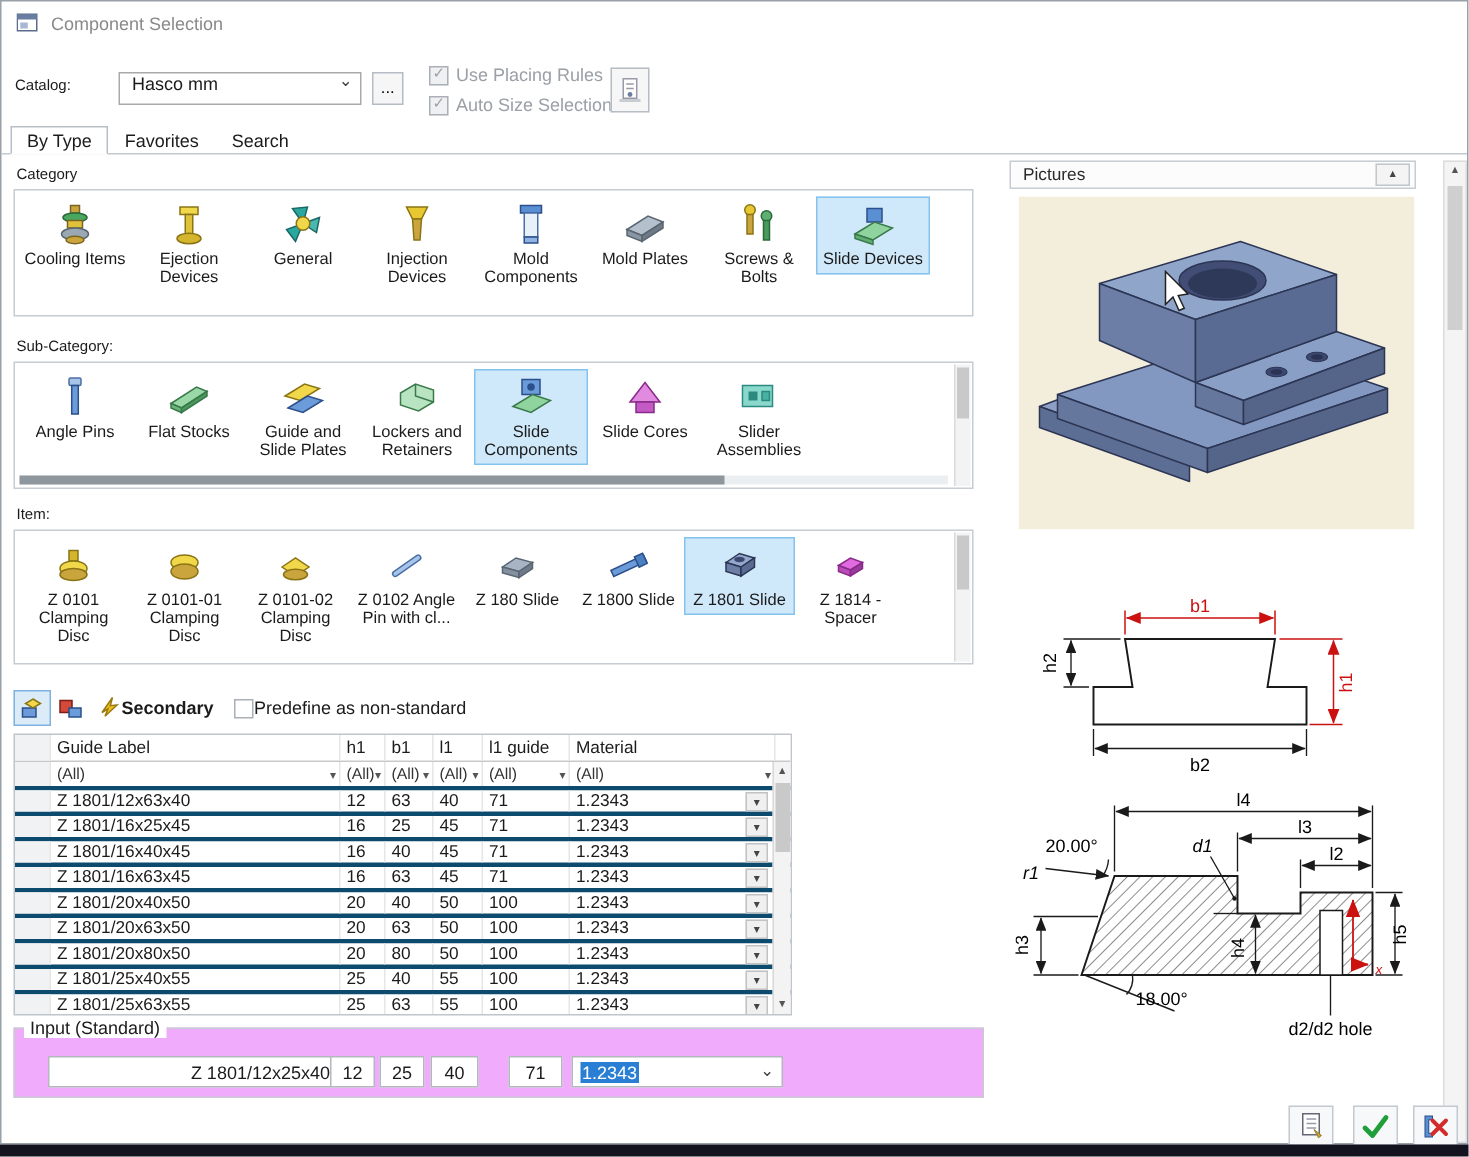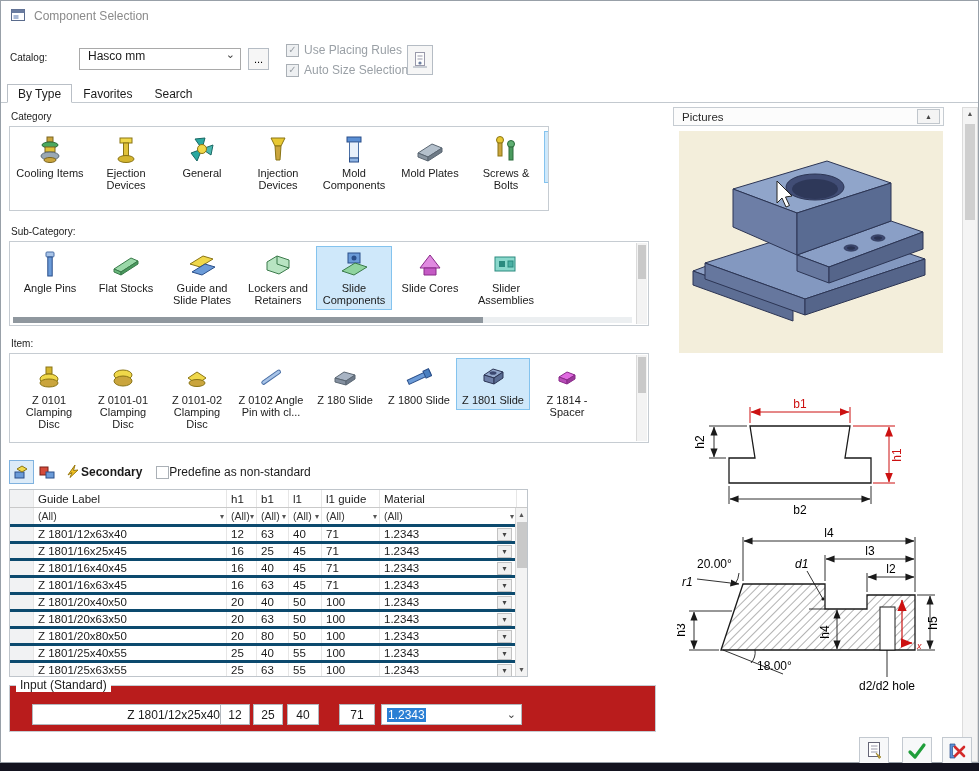--- a/index.html
+++ b/index.html
@@ -46,21 +46,21 @@
 .c4{width:33px;min-width:33px}
 .c5{width:58px;min-width:58px}
 .c6{width:137px;min-width:137px;justify-content:space-between}
 .fcell{justify-content:space-between;padding-right:2px;font-size:10.5px;color:#333}
 .fdd{font-size:8px;color:#555}
 .ddbtn{width:15px;height:13px;min-width:15px;background:#f0f0f0;border:1px solid #c2c2c2;font-size:8px;color:#444;display:flex;align-items:center;justify-content:center}
 .tscroll{position:absolute;right:0;top:18px;bottom:0;width:12px;background:#f3f3f3;border-left:1px solid #d8d8d8;display:flex;flex-direction:column;align-items:center}
 .sarr{width:12px;height:13px;font-size:7px;color:#555;display:flex;align-items:center;justify-content:center}
 .sthumb{width:10px;height:46px;background:#c9c9c9;margin-top:1px}
 .sarr.bot{margin-top:auto}
-.groupbox{border:1px solid #c6ccd2;background:#b91c1c;position:absolute}
+.groupbox{border:1px solid #c6ccd2;background:#f0abfc;position:absolute}
 .glabel{position:absolute;top:-8px;left:6px;background:#fff;padding:0 4px}
 .ifield{position:absolute;top:18px;height:21px;border:1px solid #b2b8be;background:#fff;display:flex;align-items:center;padding:0 5px;overflow:hidden}
 .hl{background:#2a7fd4;color:#fff;padding:0 1px}
 .pic-header{left:672px;top:106px;width:271px;height:19px;background:#fcfcfc;border:1px solid #c6ccd2;display:flex;align-items:center;justify-content:space-between;padding:0 3px 0 8px;font-size:11.5px;color:#2b2b2b;position:absolute}
 .collapse{width:23px;height:15px;background:#f4f4f4;border:1px solid #c0c6cc;font-size:7px;color:#444;display:flex;align-items:center;justify-content:center}
 .panel-scroll{left:961px;top:106px;width:16px;height:655px;background:#f4f4f4;border:1px solid #dcdcdc;position:absolute}
 .pthumb{position:absolute;left:2px;right:2px;top:16px;height:96px;background:#cfcfcf}
 .parr{position:absolute;left:0;top:2px;width:100%;text-align:center;font-size:7px;color:#555}
 .action{width:30px;height:27px;background:#f7f8f9;border:1px solid #c3c9d0;display:flex;align-items:center;justify-content:center}
 .taskbar{left:0;top:763px;width:979px;height:8px;background:#13131f;position:absolute}
@@ -110,21 +110,21 @@
   </button>
 
   <div class="abs tabs" style="left:6px;top:83px">
     <div class="tab active">By Type</div>
     <div class="tab">Favorites</div>
     <div class="tab">Search</div>
   </div>
   <div class="abs tabline" style="left:0;top:101px;width:977px"></div>
 
   <span class="abs lbl" style="left:10px;top:110px">Category</span>
-  <div class="listbox" style="left:8px;top:125px;width:540px;height:85px">
+  <div class="listbox" style="left:8px;top:125px;width:640px;height:85px">
     <div class="icon-item">
       <span class="icn">
           <svg width="30" height="30" viewBox="0 0 30 30">
             <rect x="12" y="2" width="6" height="5" fill="#caa53d" stroke="#7a6420"></rect>
             <ellipse cx="15" cy="10" rx="8" ry="3" fill="#4aa85e" stroke="#2a6a3a"></ellipse>
             <rect x="10" y="12" width="10" height="5" fill="#e0c23a" stroke="#7a6420"></rect>
             <ellipse cx="15" cy="21" rx="9" ry="4" fill="#9aa8b4" stroke="#5a6874"></ellipse>
             <ellipse cx="15" cy="25" rx="6" ry="2.5" fill="#caa53d" stroke="#7a6420"></ellipse>
           </svg>
         </span>

